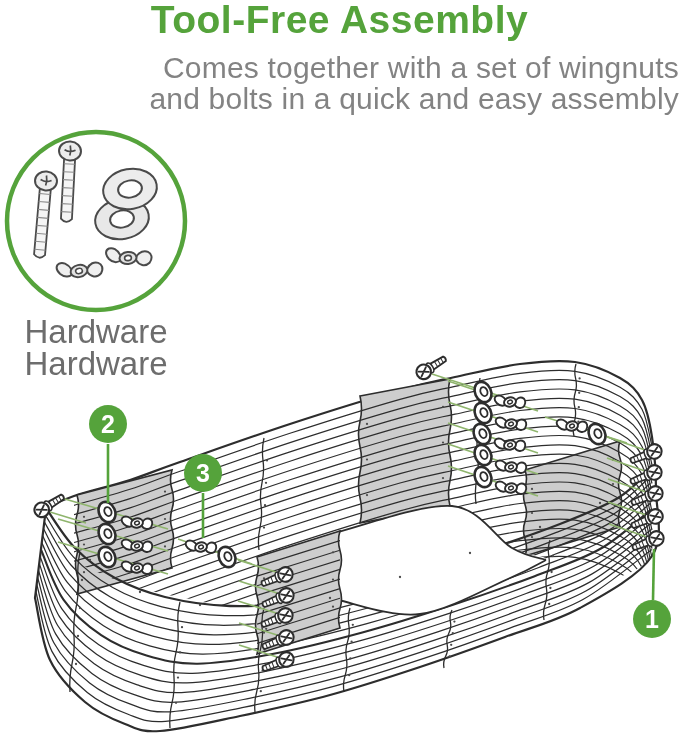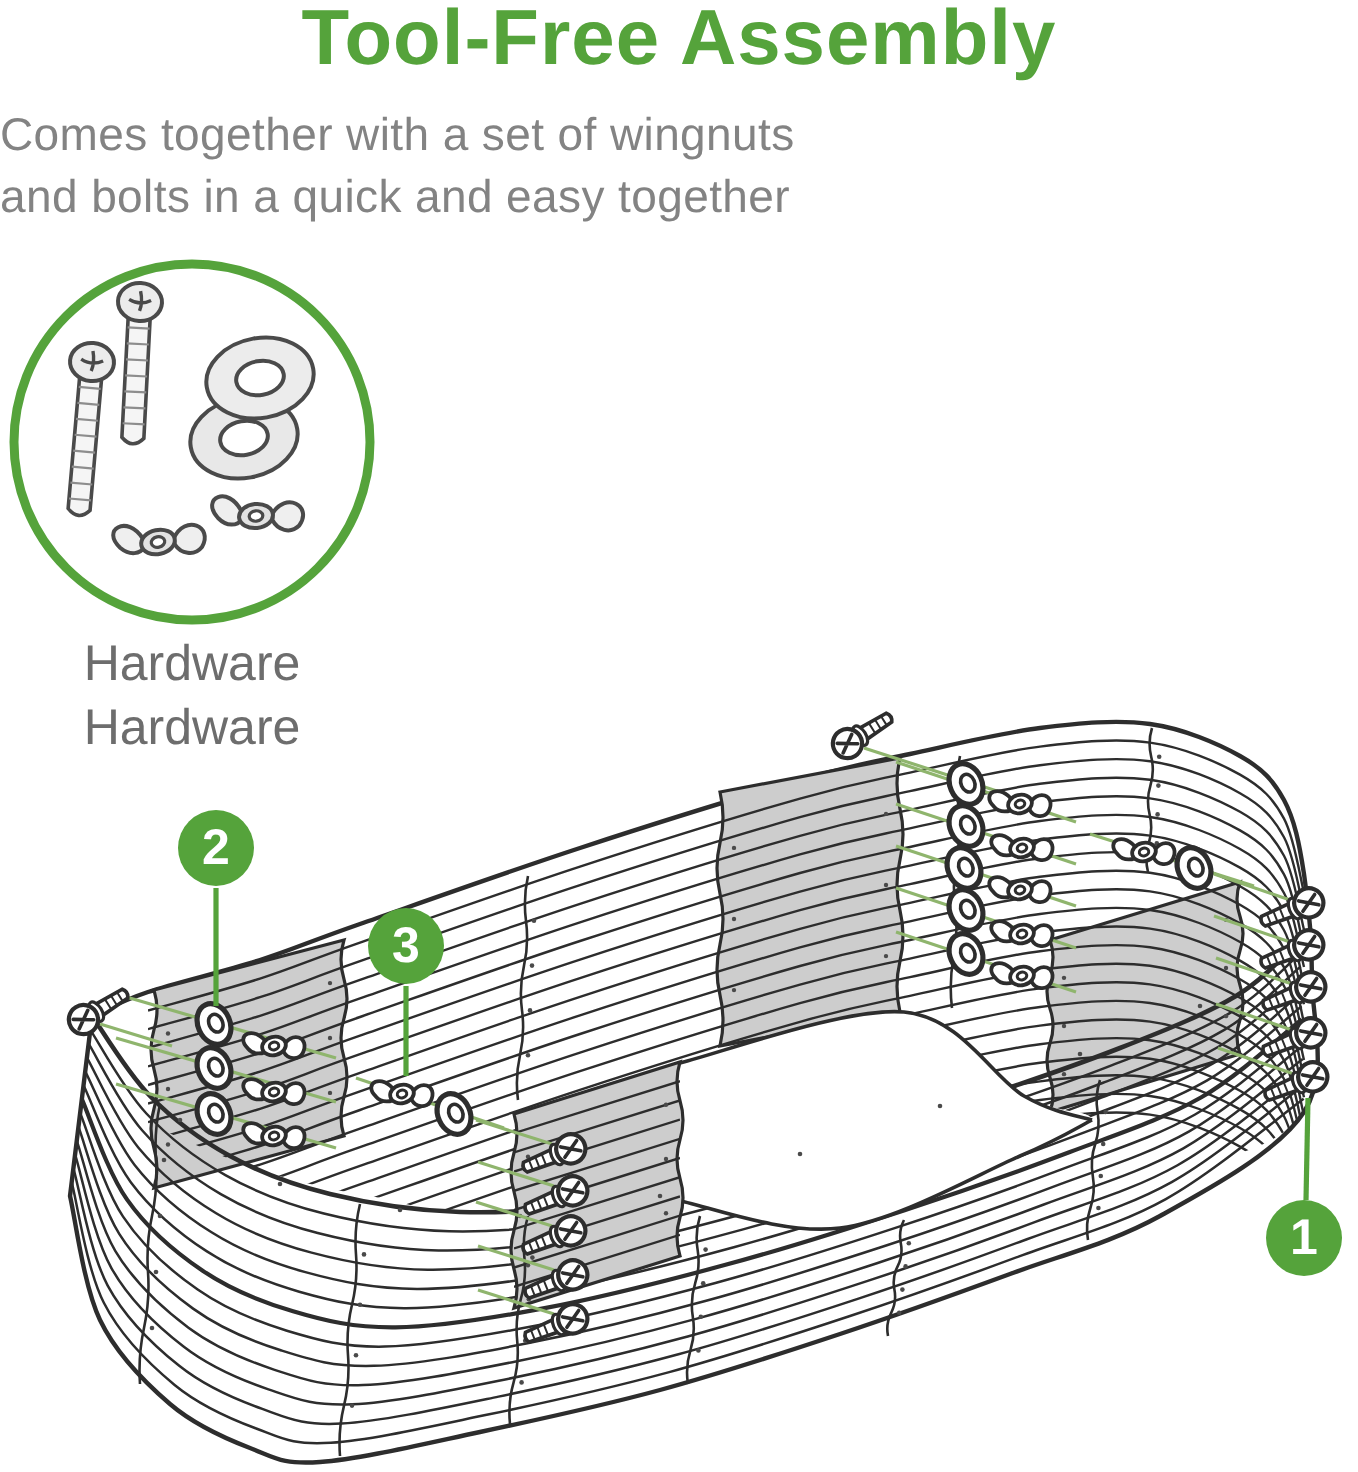--- a/index.html
+++ b/index.html
@@ -1,36 +1,36 @@
 <!DOCTYPE html>
 <html><head>
 <meta charset="utf-8">
 <style>
   html,body{margin:0;padding:0;background:#ffffff;}
   body{width:679px;height:736px;overflow:hidden;font-family:"Liberation Sans",sans-serif;}
   .canvas{position:relative;width:679px;height:736px;background:#fff;}
   .title{position:absolute;top:-2px;left:0;right:0;margin:0;text-align:center;
          font-size:39px;font-weight:700;letter-spacing:.5px;color:#55a33b;}
-  .subtitle{position:absolute;top:52px;left:0;right:0;margin:0;text-align:left;
-            font-size:23px;line-height:31px;font-weight:400;color:#838383;letter-spacing:.2px;}
+  .subtitle{position:absolute;top:52px;left:0;right:0;margin:0;text-align:right;
+            font-size:30px;line-height:31px;font-weight:400;color:#838383;letter-spacing:.2px;}
   #art{position:absolute;left:0;top:0;width:679px;height:736px;}
   .hwlabel{position:absolute;left:8px;top:316px;width:176px;text-align:center;
-           font-size:25px;line-height:32px;color:#6d6d6d;}
+           font-size:33px;line-height:32px;color:#6d6d6d;}
   .callout{position:absolute;width:38px;height:38px;border-radius:50%;background:#55a33b;
            color:#fff;font-size:25px;font-weight:700;display:flex;align-items:center;
            justify-content:center;user-select:none;}
 </style>
 </head>
 <body>
 
 <div class="canvas">
 
   <h1 class="title" style="color: rgb(85, 163, 59);">Tool-Free Assembly</h1>
 
-  <p class="subtitle" style="color: rgb(131, 131, 131);"><span>Comes together with a set of wingnuts</span><br><span>and bolts in a quick and easy together</span></p>
+  <p class="subtitle" style="color: rgb(131, 131, 131);"><span>Comes together with a set of wingnuts</span><br><span>and bolts in a quick and easy assembly</span></p>
 
   <svg id="art" viewBox="0 0 679 736">
     <defs>
       <g id="g-washer">
         <g transform="rotate(-24)">
           <ellipse rx="8" ry="10.5" fill="#fff" stroke="#2d2d2d" stroke-width="2.6"></ellipse>
           <ellipse cx="1" rx="3.4" ry="4.6" fill="#fff" stroke="#2d2d2d" stroke-width="1.8"></ellipse>
         </g>
       </g>
       <g id="g-wingnut">

